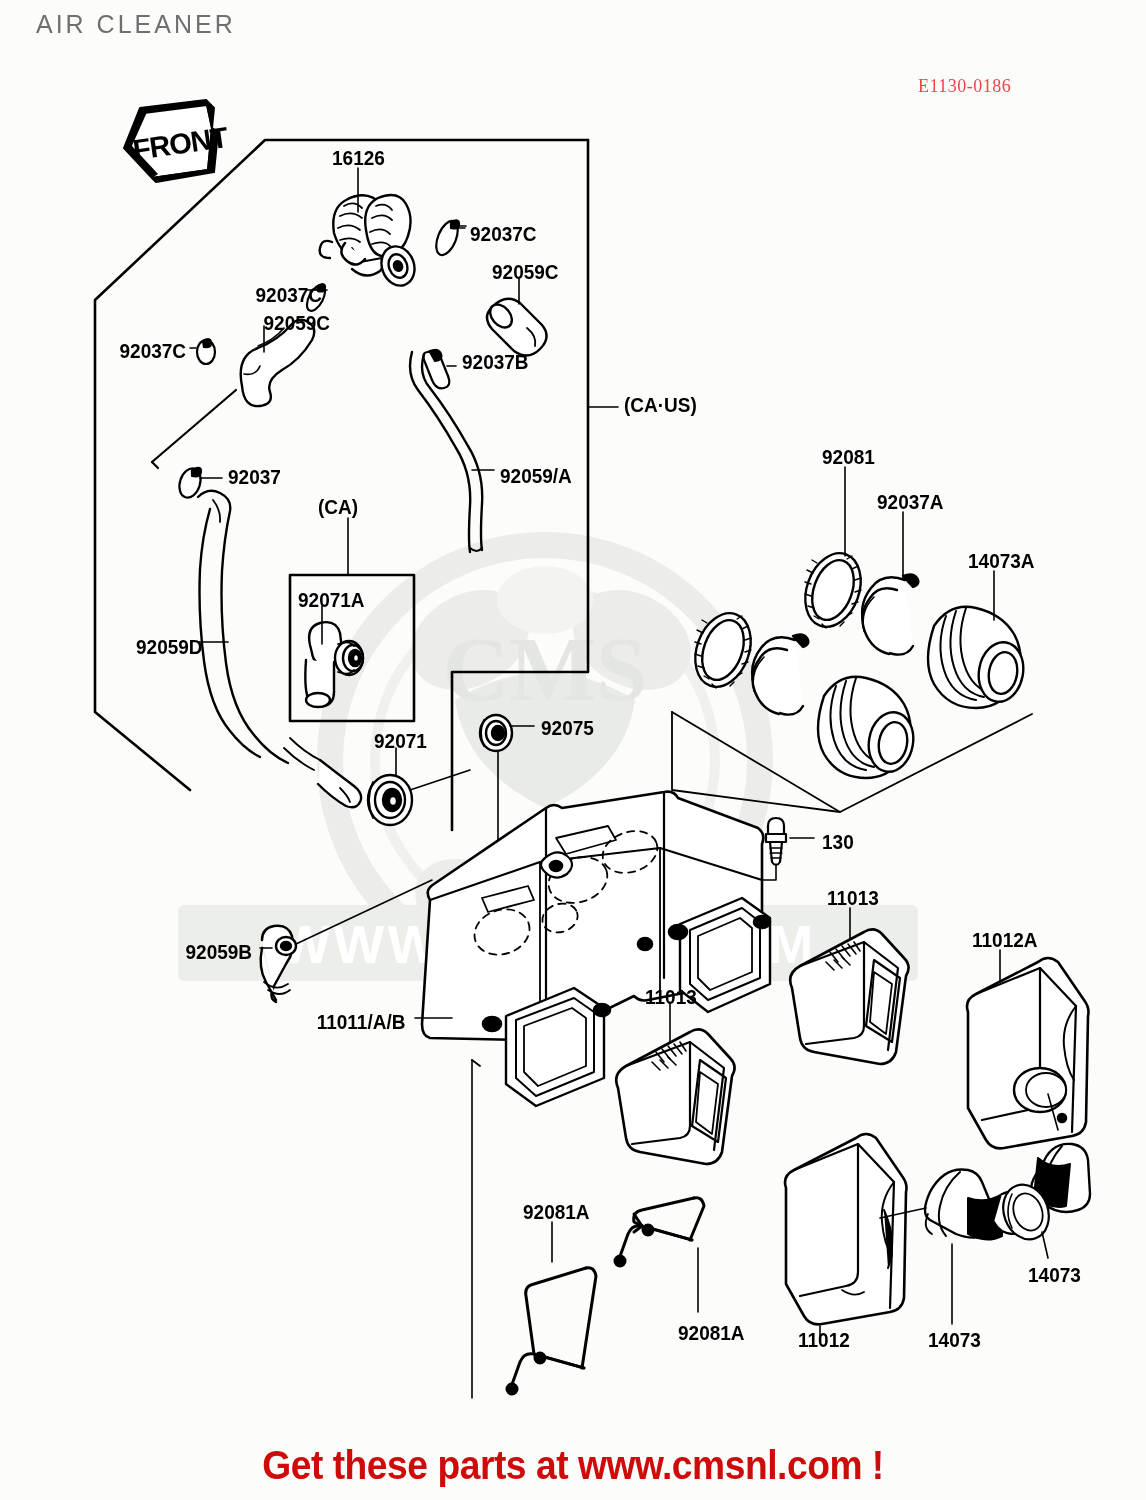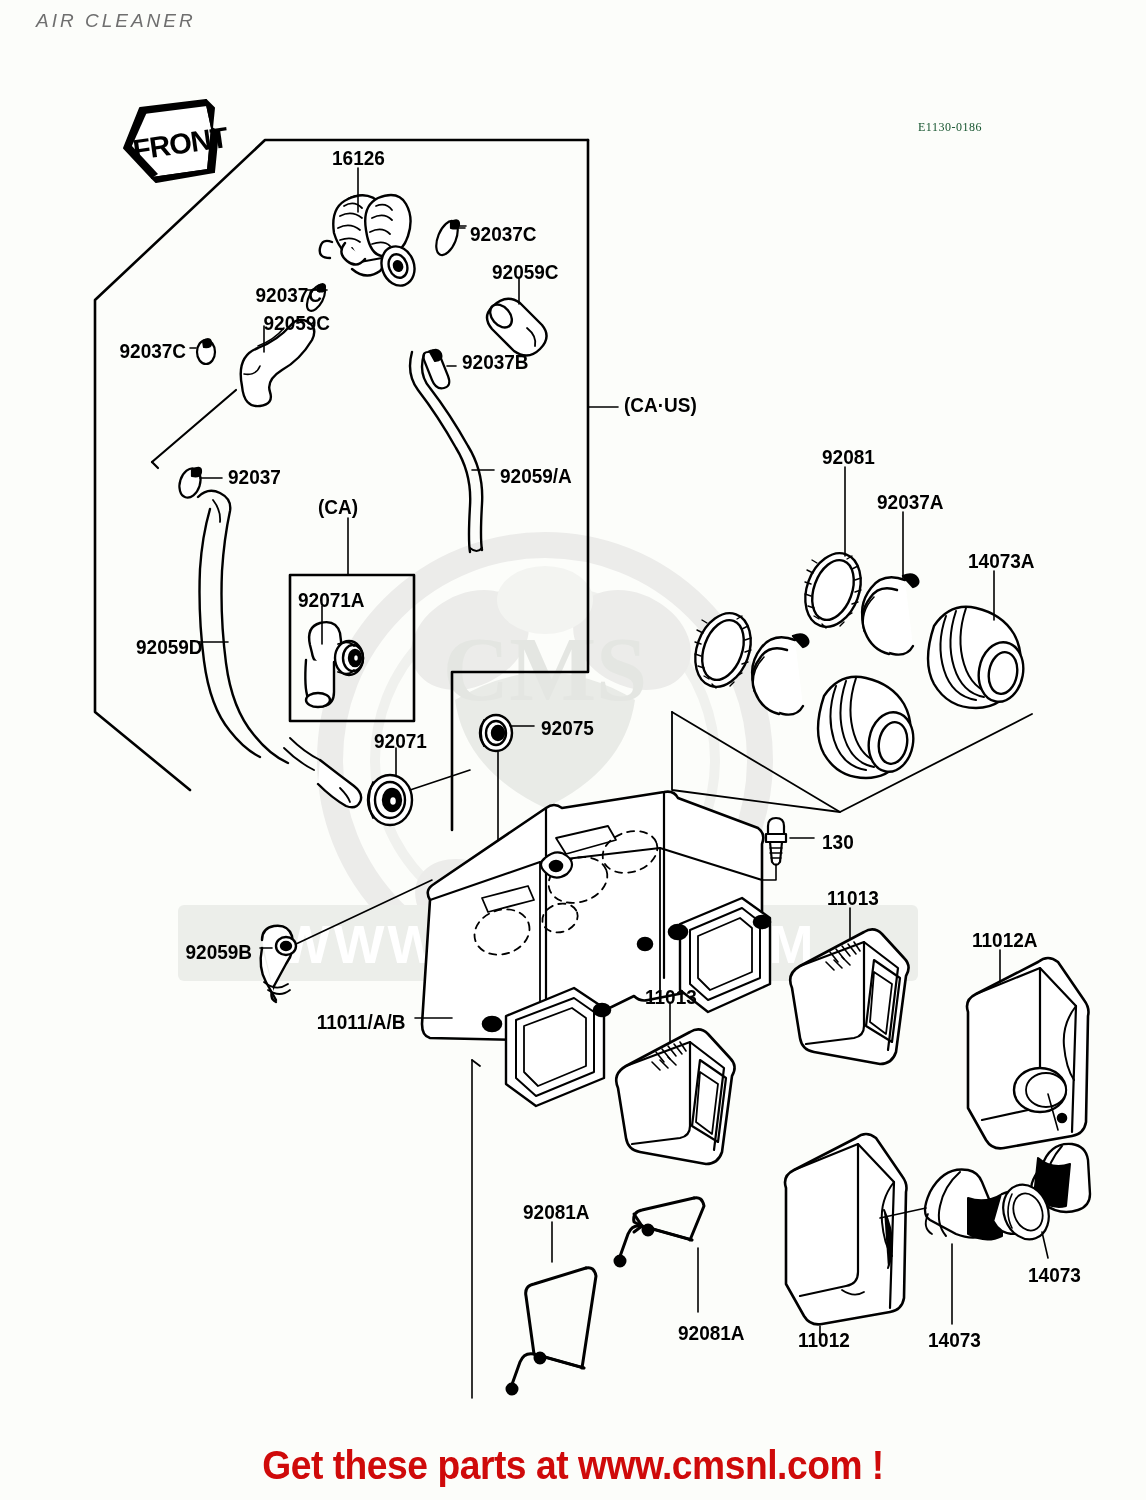--- a/index.html
+++ b/index.html
@@ -8,30 +8,29 @@
     width:1146px;height:1500px;
     background:#fcfdfa;
     font-family:"Liberation Sans", sans-serif;
     overflow:hidden;
     position:relative;
   }
   #stage{position:absolute;left:0;top:0;width:1146px;height:1500px;}
   #stage svg{position:absolute;left:0;top:0;}
   .page-title{
     position:absolute;left:36px;top:10px;
-    font-size:19px;color:#6f6f6f;letter-spacing:3px;
+    font-size:25px;color:#6f6f6f;letter-spacing:3px;
     font-family:"Liberation Sans", sans-serif;
     white-space:nowrap;
-    font-style:italic;
   }
   .diagram-code{
     position:absolute;left:918px;top:76px;
-    font-size:12px;color:#14532d;
+    font-size:18px;color:#ef4444;
     font-family:"Liberation Serif", serif;
-    letter-spacing:0.5px;white-space:nowrap;margin-top:44px;
+    letter-spacing:0.5px;white-space:nowrap;
   }
   .footer-cta{
     position:absolute;left:0;top:1443px;width:1146px;
     text-align:center;
     font-size:40px;color:#cf0a0a;font-weight:bold;
     font-family:"Liberation Sans", sans-serif;
     letter-spacing:-0.5px;
     transform:scaleX(0.93);
     white-space:nowrap;
   }

